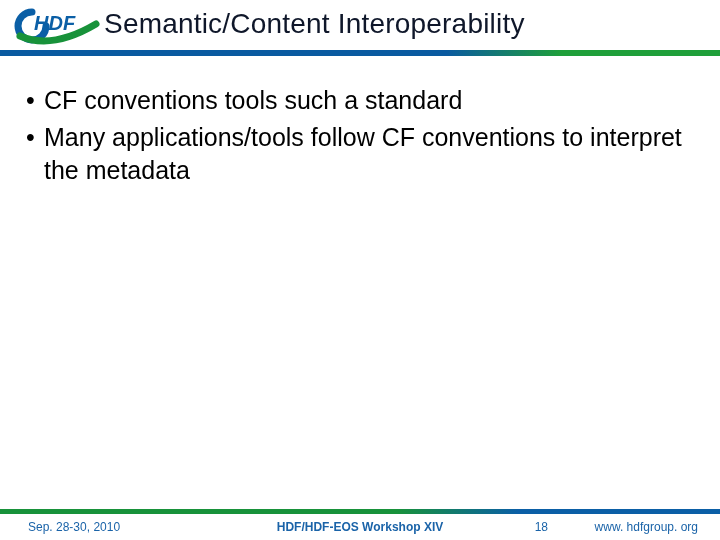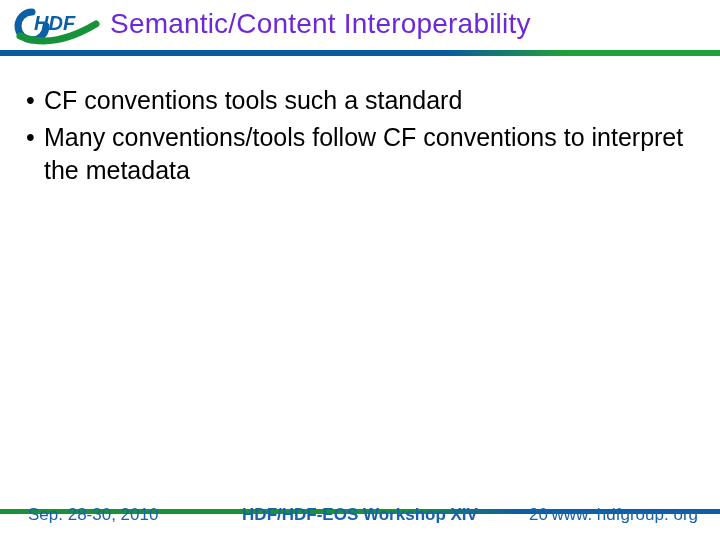--- a/index.html
+++ b/index.html
@@ -2,38 +2,38 @@
 <html><head>
 <meta charset="utf-8">
 <style>
   * { margin: 0; padding: 0; box-sizing: border-box; }
   html, body { width: 720px; height: 540px; font-family: Arial, Helvetica, sans-serif; background: #fff; overflow: hidden; }
   .slide { position: relative; width: 720px; height: 540px; }
 
   
   .header { position: relative; height: 56px; }
   .logo { position: absolute; left: 14px; top: 6px; width: 86px; height: 40px; }
-  .title { position: absolute; left: 110px; top: 8px; font-size: 28px; color: #6d28d9; letter-spacing: 0.2px; }
+  .title { position: absolute; left: 104px; top: 8px; font-size: 28px; color: #0f172a; letter-spacing: 0.2px; }
 
   
   .sep { position: absolute; left: 0; top: 50px; width: 720px; height: 6px;
          background: linear-gradient(to right, #0a5aa0 0%, #0a5aa0 62%, #1f9f3a 78%, #1f9f3a 100%); }
 
   
   .body { position: absolute; left: 24px; top: 84px; right: 24px; }
   .body ul { list-style: none; }
   .body li { display: flex; align-items: flex-start; font-size: 25px; line-height: 1.32; color: #000; margin-bottom: 4px; }
   .body li .dot { width: 20px; flex: 0 0 20px; text-align: left; padding-left: 2px; }
   .body li .txt { flex: 1; }
 
   
   .footer-bar { position: absolute; left: 0; bottom: 26px; width: 720px; height: 5px;
                 background: linear-gradient(to right, #18923a 0%, #18923a 55%, #0b5fa6 72%, #0b5fa6 100%); }
-  .footer { position: absolute; left: 0; bottom: 12px; width: 720px; height: 26px;
-            display: flex; align-items: center; font-size: 17px; color: #1a63a8; }
+  .footer { position: absolute; left: 0; bottom: 0; width: 720px; height: 26px;
+            display: flex; align-items: center; font-size: 12px; color: #1a63a8; }
   .f-date { position: absolute; left: 28px; }
   .f-center { position: absolute; left: 50%; transform: translateX(-50%); font-weight: bold; }
   .f-page { position: absolute; right: 172px; }
   .f-url  { position: absolute; right: 22px; }
 </style>
 </head>
 <body>
 
 <div class="slide">
 
@@ -54,26 +54,26 @@
   <div class="sep"></div>
 
   <div class="body">
     <ul>
       <li>
         <span class="dot">•</span>
         <span class="txt">CF conventions tools such a standard</span>
       </li>
       <li>
         <span class="dot">•</span>
-        <span class="txt">Many conventions/tools follow CF conventions to interpret the metadata</span>
+        <span class="txt">Many applications/tools follow CF conventions to interpret the metadata</span>
       </li>
     </ul>
   </div>
 
   <div class="footer-bar"></div>
   <div class="footer">
     <span class="f-date">Sep. 28-30, 2010</span>
     <span class="f-center">HDF/HDF-EOS Workshop XIV</span>
-    <span class="f-page">20</span>
+    <span class="f-page">18</span>
     <span class="f-url">www. hdfgroup. org</span>
   </div>
 
 </div>
 
 </body></html>

